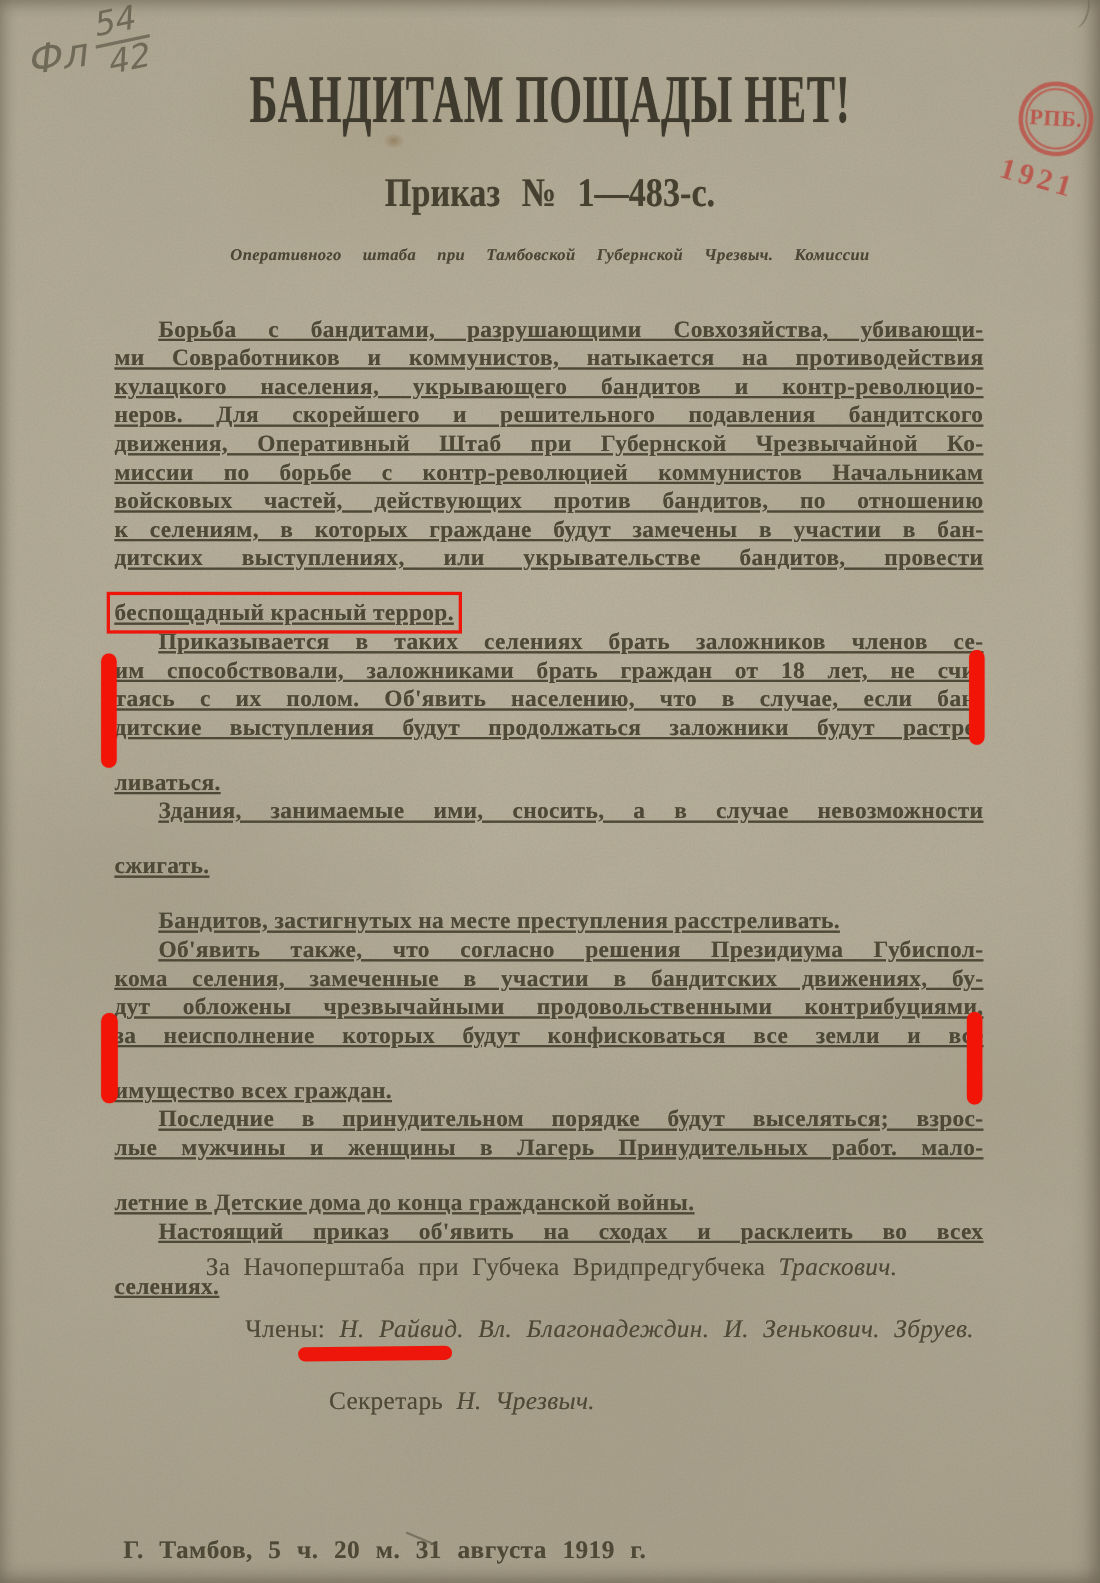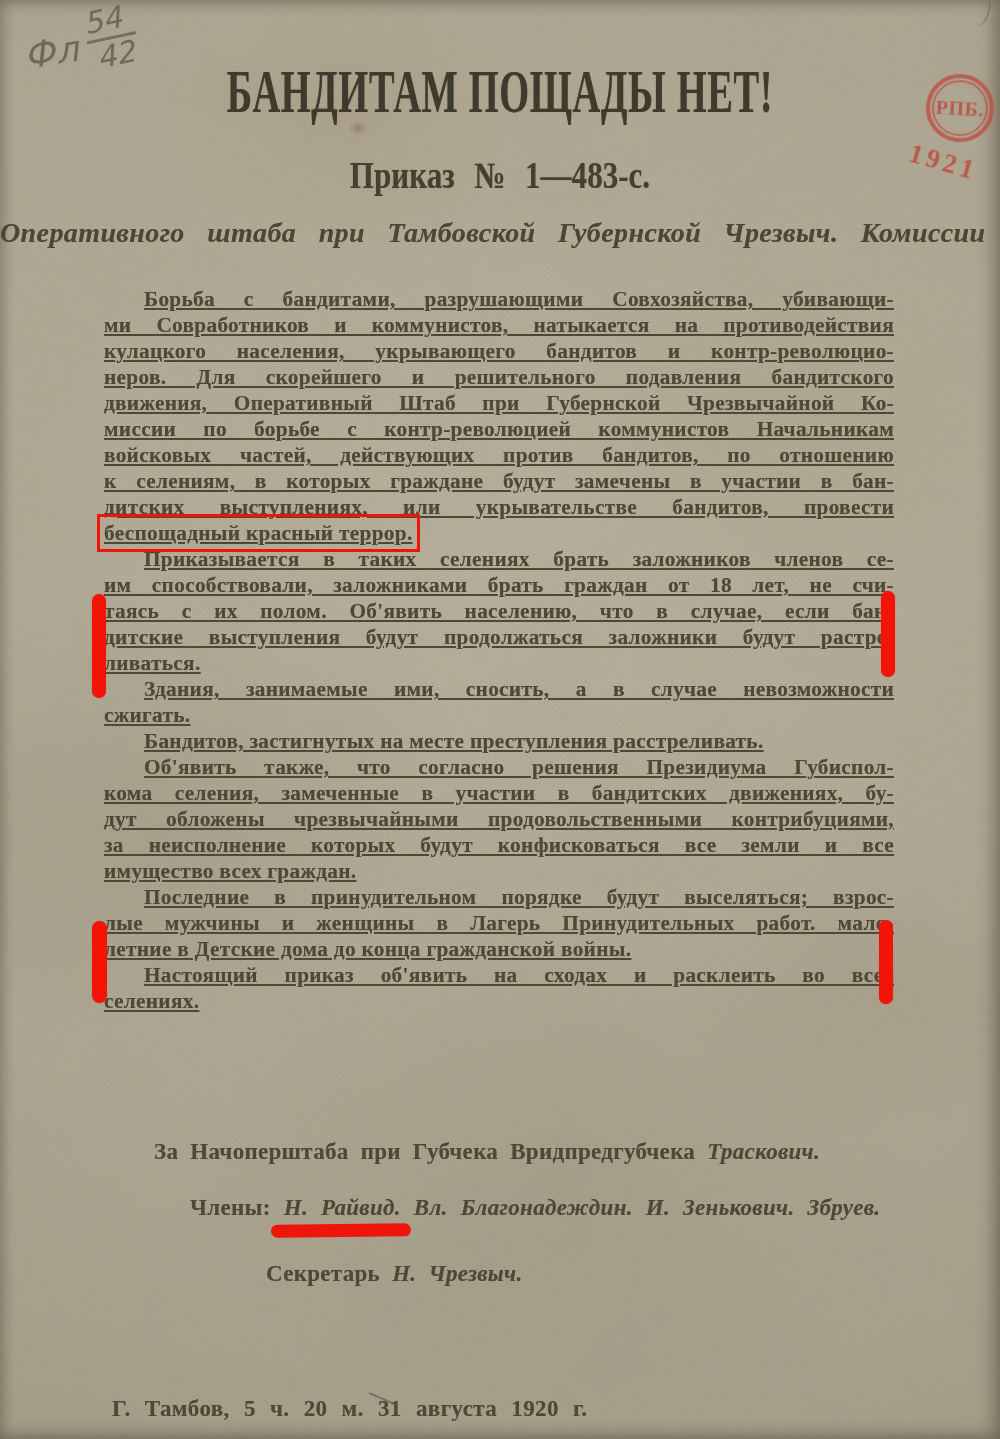--- a/index.html
+++ b/index.html
@@ -72,52 +72,52 @@
   }
   .order-line{
     position:absolute;left:0;top:157px;width:100%;margin:0;
     text-align:center;font-weight:700;font-size:37px;line-height:1;
     word-spacing:14px;color:#45402f;
     transform:scaleX(0.84);
     text-shadow:0 0 0.8px rgba(69,64,47,0.5);
   }
   .subtitle{
     position:absolute;left:0;top:219px;width:100%;
-    text-align:left;font-style:italic;font-weight:700;
-    font-size:28px;line-height:27px;word-spacing:15px;letter-spacing:0.4px;
+    text-align:center;font-style:italic;font-weight:700;
+    font-size:15px;line-height:27px;word-spacing:15px;letter-spacing:0.4px;
     color:#4b4635;text-shadow:0 0 0.6px rgba(75,70,53,0.5);
   }
 
   
   .body{
     position:absolute;left:104px;top:286px;width:790px;
     font-size:21.3px;font-weight:700;line-height:26px;
     letter-spacing:0.3px;color:#4e4937;
     text-shadow:0 0 0.6px rgba(78,73,55,0.55);
     text-decoration:underline;
   }
   .bline{height:26px;text-align:justify;text-align-last:justify;white-space:nowrap;}
-  .bline.plast{text-align-last:left;white-space:normal;}
+  .bline.plast{text-align-last:left;white-space:normal;margin-top:24px;}
   .bline.pfirst{text-indent:40px;}
   .red-box{outline:3px solid #ee150a;outline-offset:4px;}
 
   
   .red-bar{position:absolute;background:#f21407;border-radius:8px;box-shadow:0 0 1px rgba(242,20,7,0.6);}
   .bar-l1{left:92px;top:594px;width:14px;height:104px;}
   .bar-r1{left:881px;top:591px;width:14px;height:86px;}
   .bar-l2{left:92px;top:921px;width:15px;height:82px;}
   .bar-r2{left:879px;top:920px;width:14px;height:84px;}
   .red-underline{
     position:absolute;left:271px;top:1224px;width:140px;height:13px;
     background:#ee150a;border-radius:7px;transform:rotate(-0.6deg);
   }
 
   
-  .sig{position:absolute;font-size:23px;font-weight:700;color:#4e4937;
-       letter-spacing:0.3px;word-spacing:6px;text-shadow:0 0 0.6px rgba(78,73,55,0.5);}
+  .sig{position:absolute;font-size:23px;font-weight:400;color:#4e4937;
+       letter-spacing:0.3px;word-spacing:6px;text-shadow:0 0 0.6px rgba(78,73,55,0.5);margin-left:33px;}
   .sig .name{font-style:italic;}
   .sig1{left:154px;top:1139px;}
   .sig2{left:190px;top:1195px;word-spacing:7px;}
   .sig3{left:266px;top:1261px;}
   .dateline{
     position:absolute;left:112px;top:1396px;
     font-size:23px;font-weight:700;color:#4e4937;word-spacing:8px;letter-spacing:0.4px;
     text-shadow:0 0 0.6px rgba(78,73,55,0.5);
   }
 </style>
@@ -197,16 +197,16 @@
   <div class="red-bar bar-l2"></div>
   <div class="red-bar bar-r2"></div>
 
   <div class="sig sig1"><span>За Начоперштаба при Губчека Вридпредгубчека </span><span class="name">Траскович.</span></div>
 
   <div class="sig sig2"><span>Члены: </span><span class="name">Н. Райвид.</span><span class="name"> Вл. Благонадеждин. И. Зенькович. Збруев.</span></div>
   <div class="red-underline"></div>
 
   <div class="sig sig3"><span>Секретарь </span><span class="name">Н. Чрезвыч.</span></div>
 
-  <div class="dateline">Г. Тамбов, 5 ч. 20 м. 31 августа 1920 г.</div>
+  <div class="dateline">Г. Тамбов, 5 ч. 20 м. 31 августа 1919 г.</div>
   <div class="date-pencil"></div>
 
 </div>
 
 </body></html>

